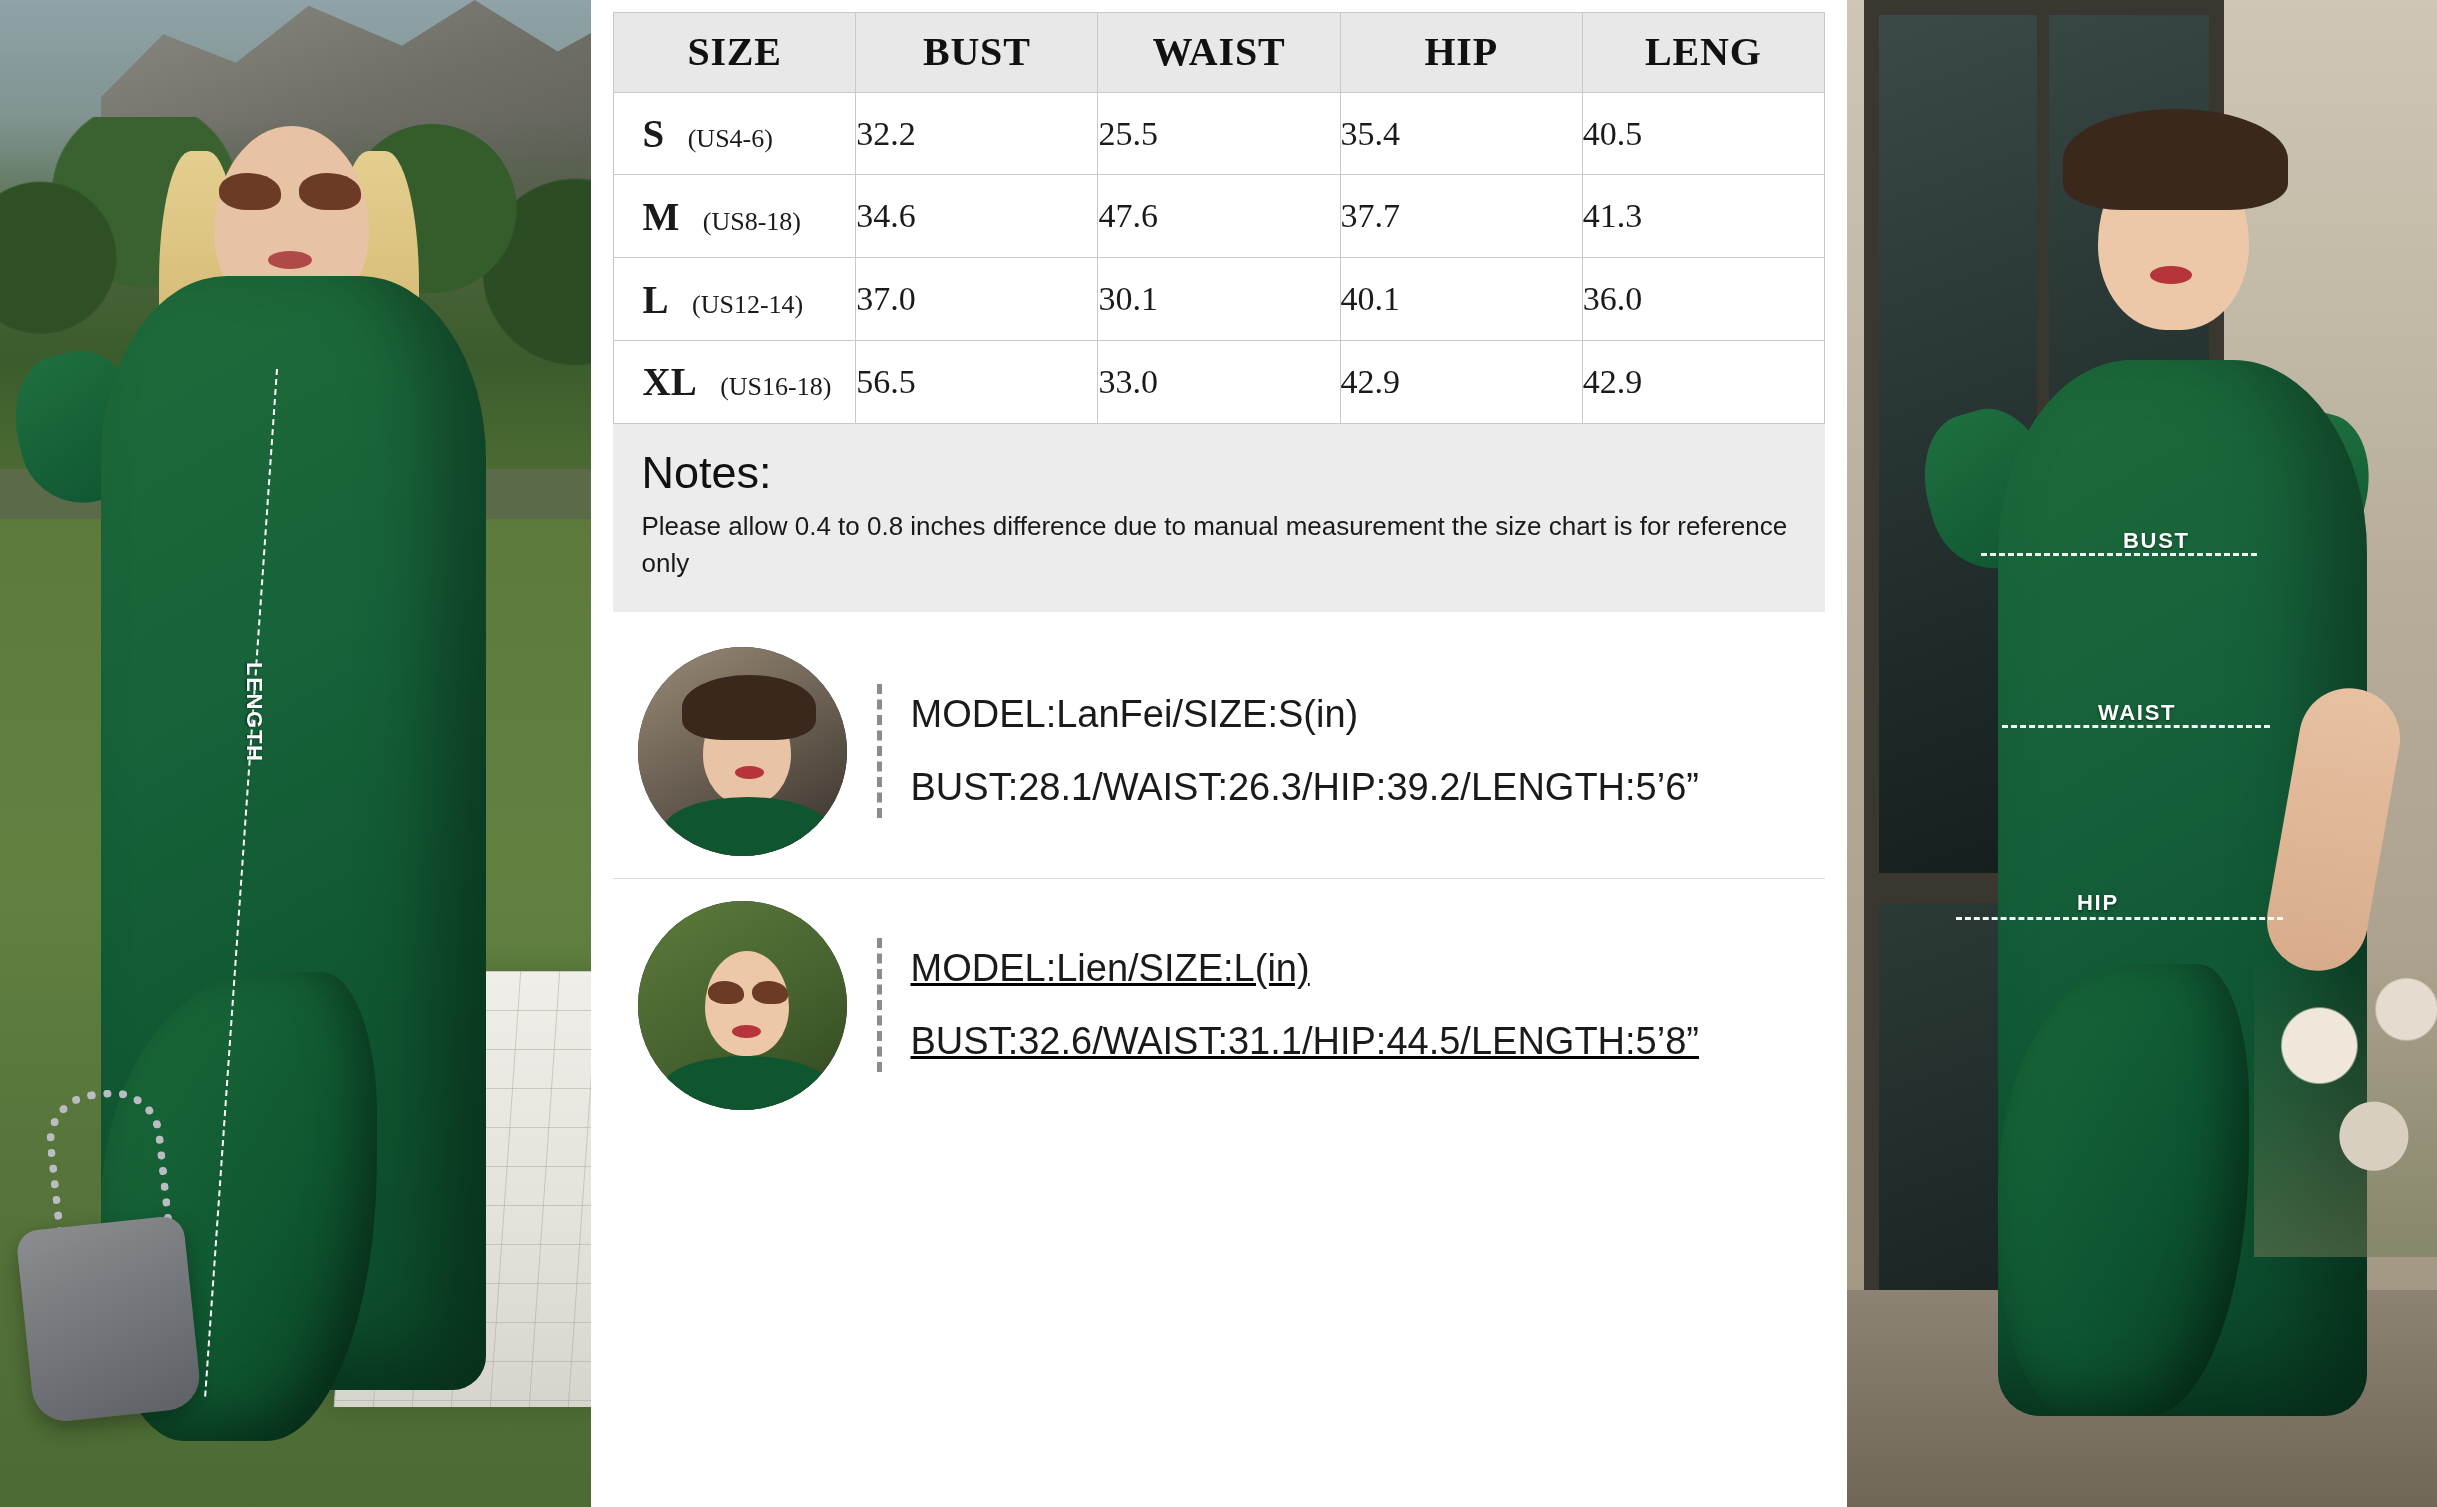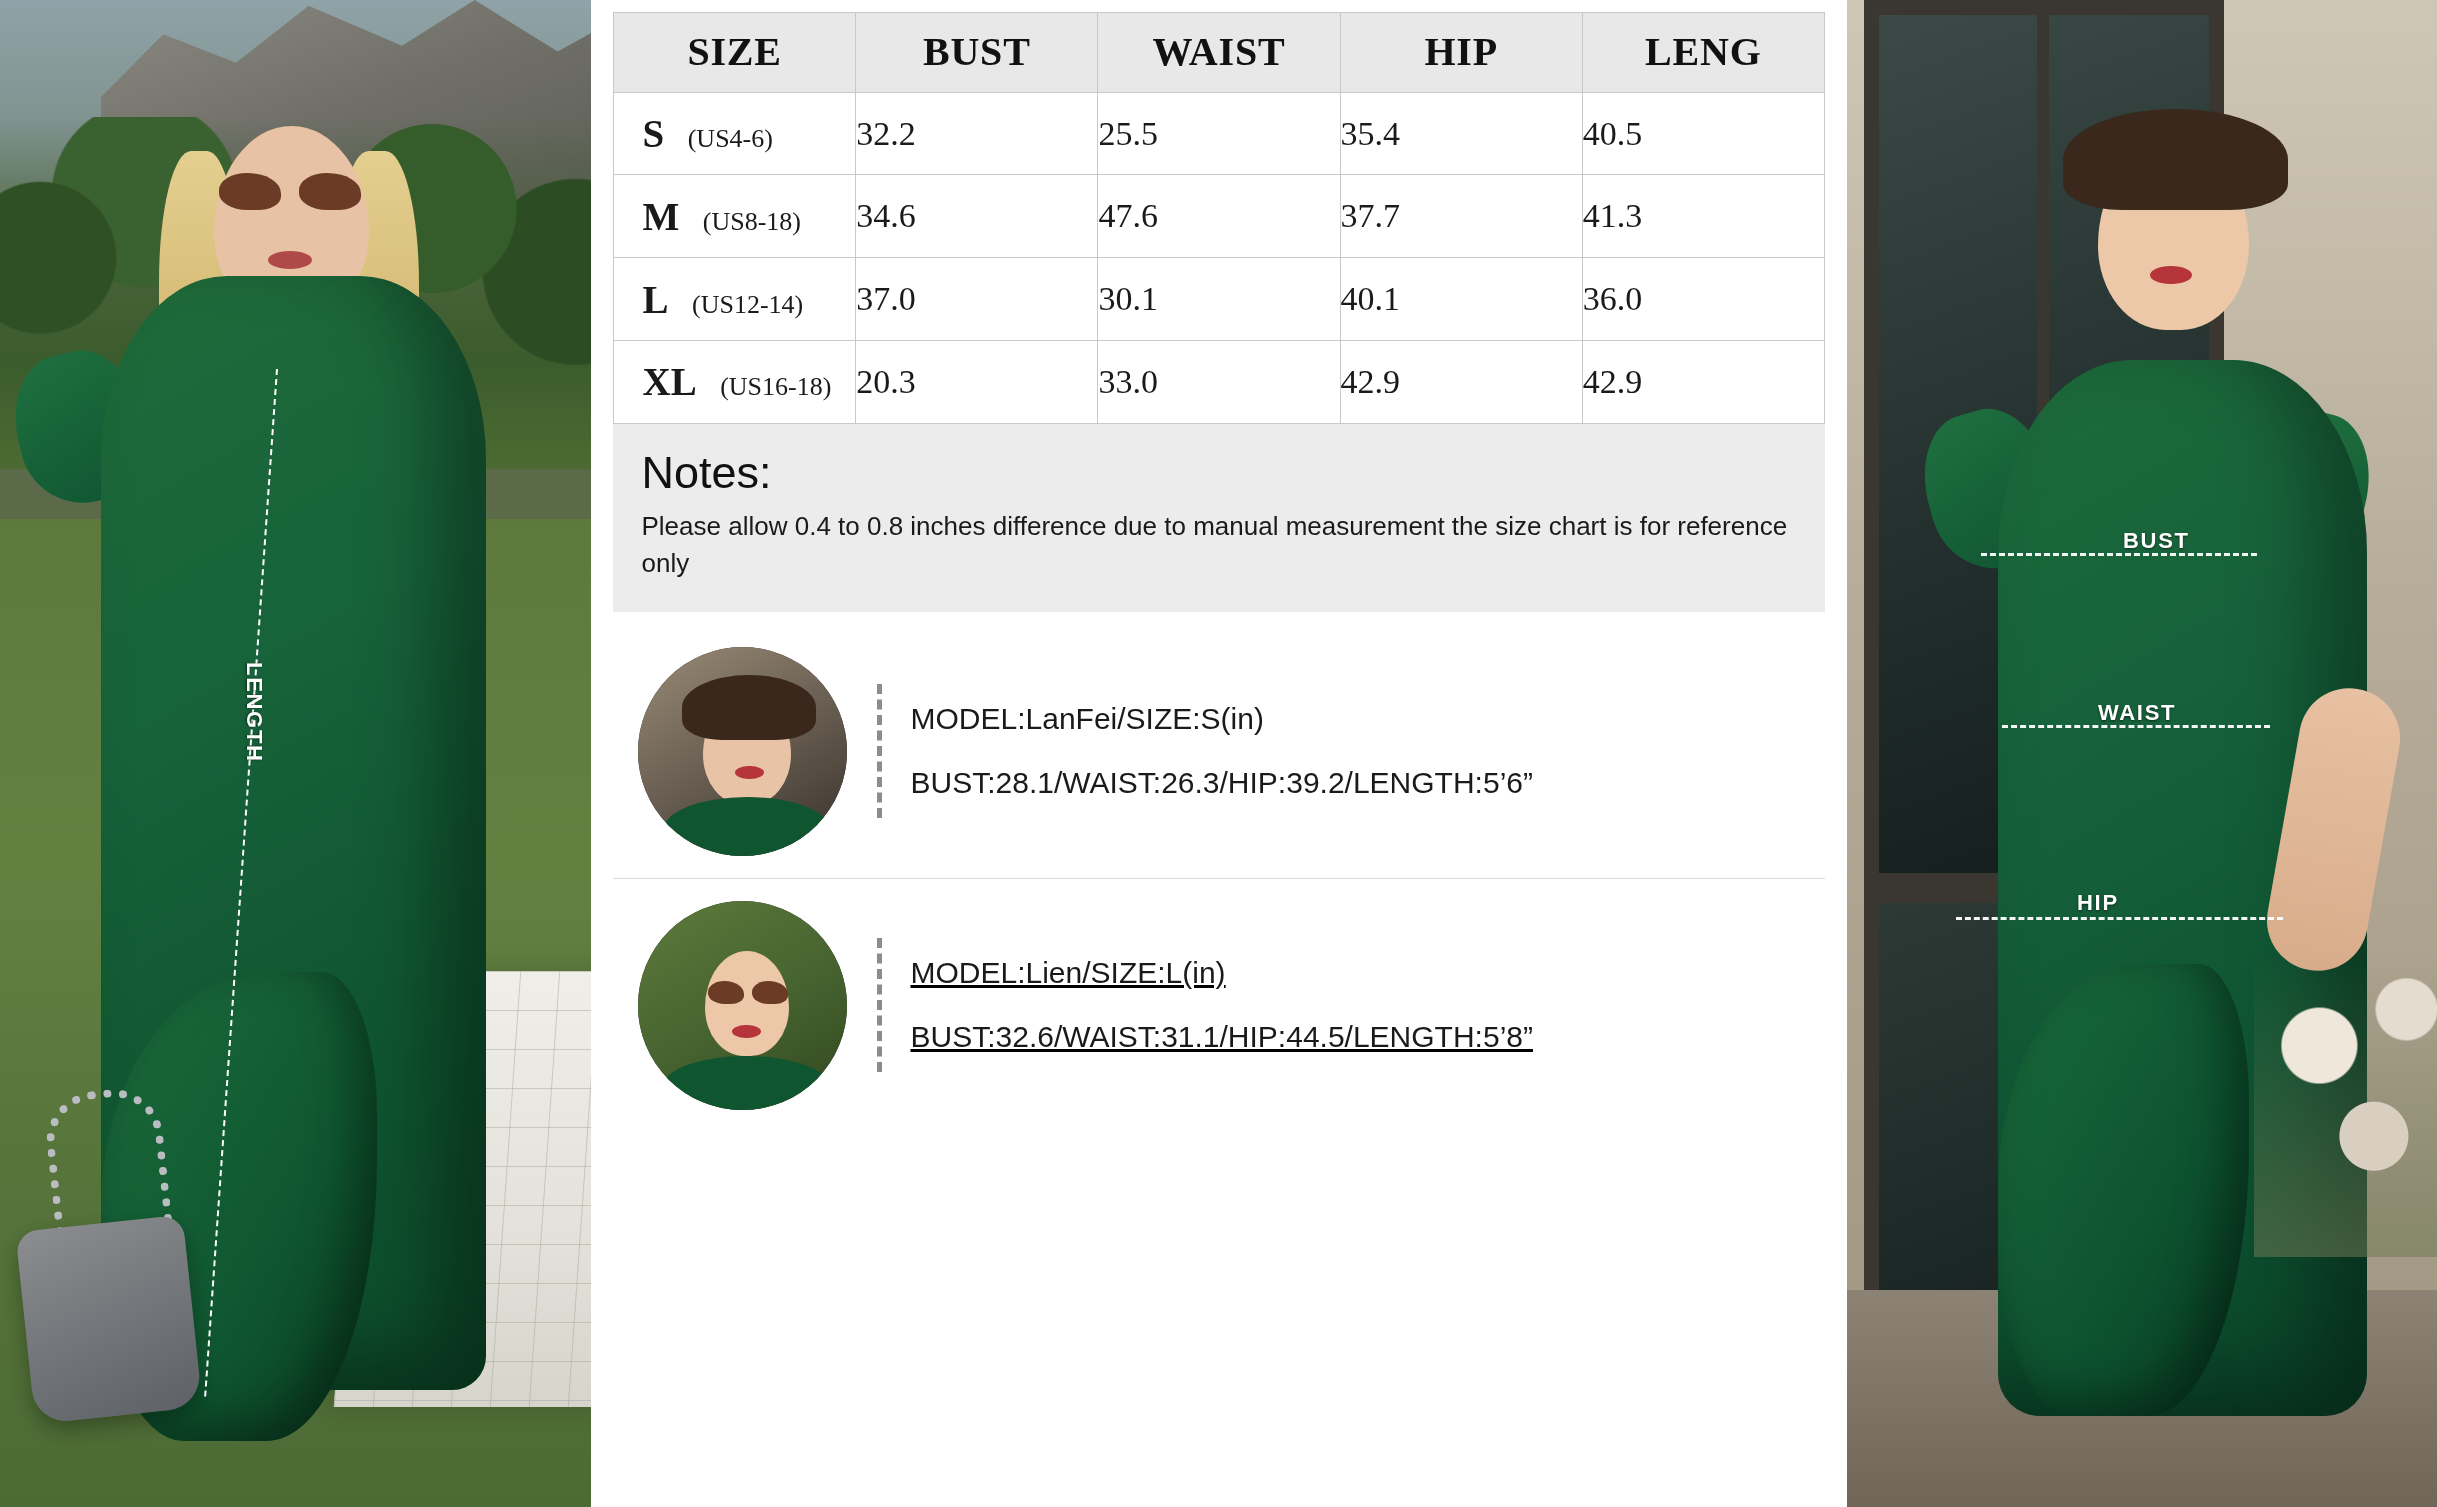--- a/index.html
+++ b/index.html
@@ -322,21 +322,21 @@
     margin: 0 28.5px 0 30px;
     flex: 0 0 auto;
   }
   .model-lines {
     display: flex;
     flex-direction: column;
     justify-content: center;
     gap: 30px;
   }
   .model-line {
-    font-size: 30px;
+    font-size: 38px;
     color: #1a1a1a;
     font-family: "Liberation Sans", sans-serif;
     white-space: nowrap;
   }
 
   
   .photo-right {
     position: relative;
     width: 591px;
     height: 1508px;
@@ -503,21 +503,21 @@
           <td>37.0</td>
           <td>30.1</td>
           <td>40.1</td>
           <td>36.0</td>
         </tr>
         <tr>
           <td class="size-cell">
             <span class="size-letter">XL</span>
             <span class="size-us">(US16-18)</span>
           </td>
-          <td>20.3</td>
+          <td>56.5</td>
           <td>33.0</td>
           <td>42.9</td>
           <td>42.9</td>
         </tr>
       </tbody>
     </table>
 
     <div class="notes-box">
       <div class="notes-title">Notes:</div>
       <div class="notes-text">Please allow 0.4 to 0.8 inches difference due to manual measurement  the size chart is for reference only</div>

